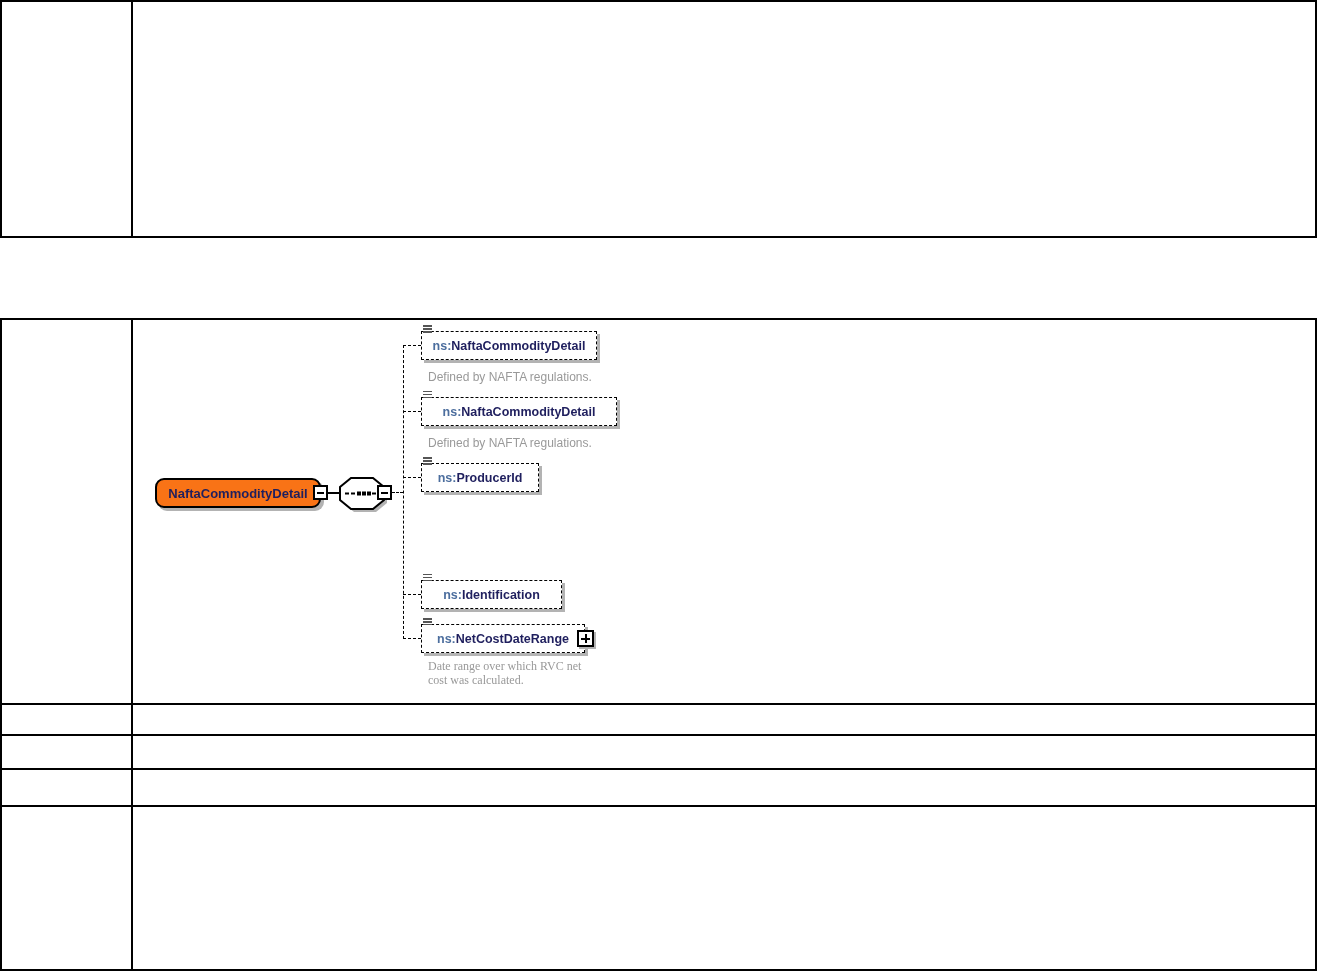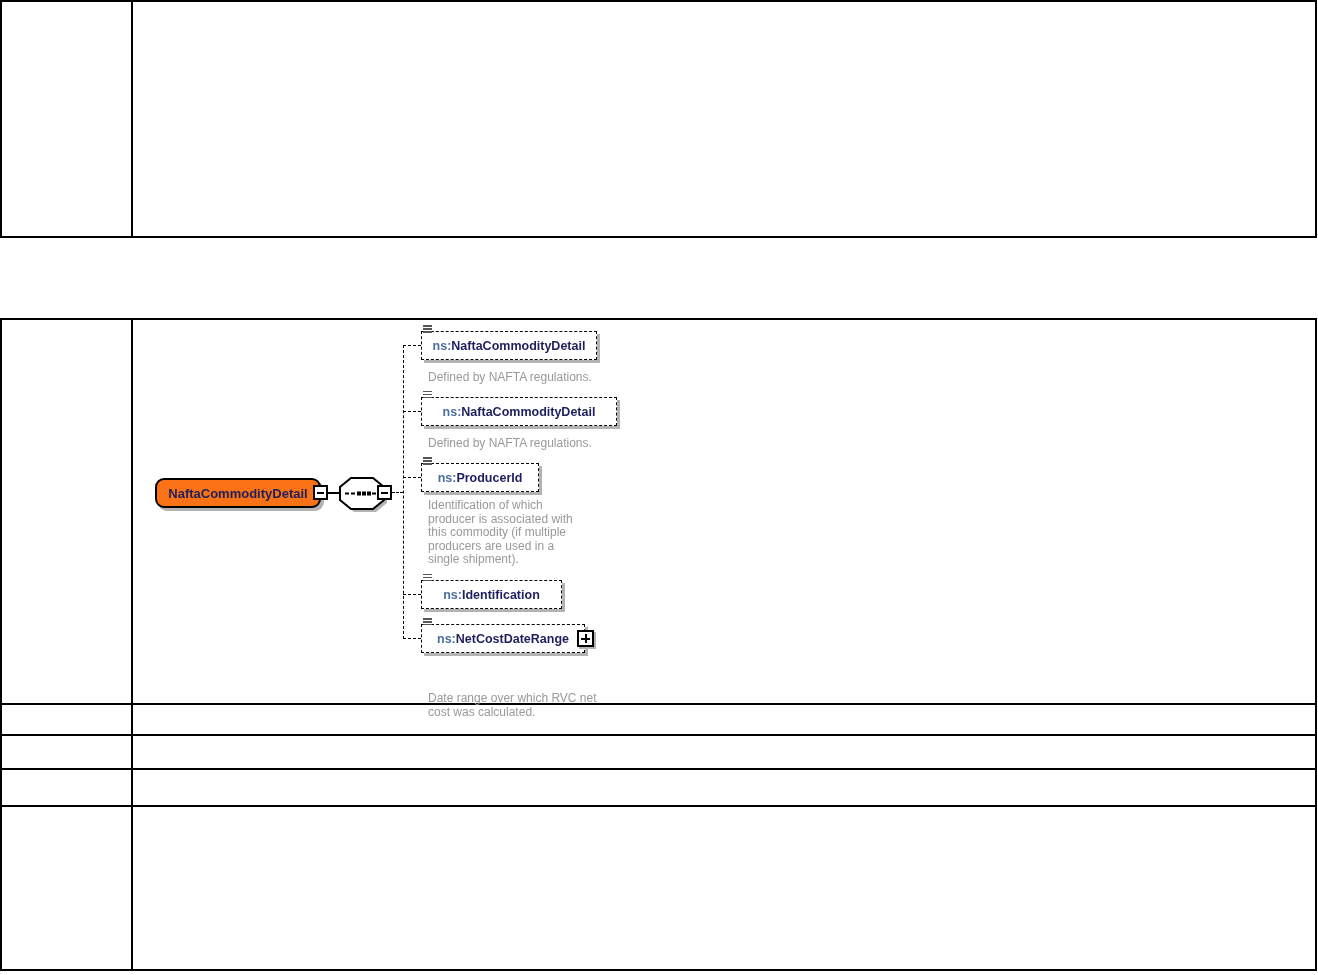--- a/index.html
+++ b/index.html
@@ -79,21 +79,21 @@
 
   .doc-icon {
     position:absolute; left:1px; top:-7px; width:9px; height:8px;
     background:repeating-linear-gradient(to bottom, #555 0 1.5px, transparent 1.5px 3px);
   }
 
   .anno {
     position:absolute; left:428px; color:#999999;
     font-size:12px; line-height:13.5px; white-space:pre-line;
   }
-  #anno-0 { top:371px; } #anno-1 { top:437px; } #anno-2 { top:499px; } #anno-4 { top:692px; }
+  #anno-0 { top:371px; } #anno-1 { top:437px; } #anno-2 { top:499px; } #anno-4 { top:660px;font-family:Liberation Serif, serif; }
 </style>
 </head>
 <body>
 
 <div class="doc-table" id="table-top">
   <div class="col-divider"></div>
 </div>
 
 <div class="doc-table" id="table-main">
   <div class="col-divider"></div>
@@ -147,25 +147,20 @@
     <span class="prefix">ns:</span>
       <span class="ename">NaftaCommodityDetail</span>
   </div>
   <div class="anno" id="anno-1">Defined by NAFTA regulations.</div>
 
   <div class="child c2">
     <span class="doc-icon"></span>
     <span class="prefix">ns:</span>
       <span class="ename">ProducerId</span>
   </div>
-  <div class="anno" id="anno-2">Identification of which
-producer is associated with
-this commodity (if multiple
-producers are used in a
-single shipment).</div>
 
   <div class="child c3">
     <span class="doc-icon"></span>
     <span class="prefix">ns:</span>
       <span class="ename">Identification</span>
   </div>
 
   <div class="child c4">
     <span class="doc-icon"></span>
     <span class="prefix">ns:</span>

